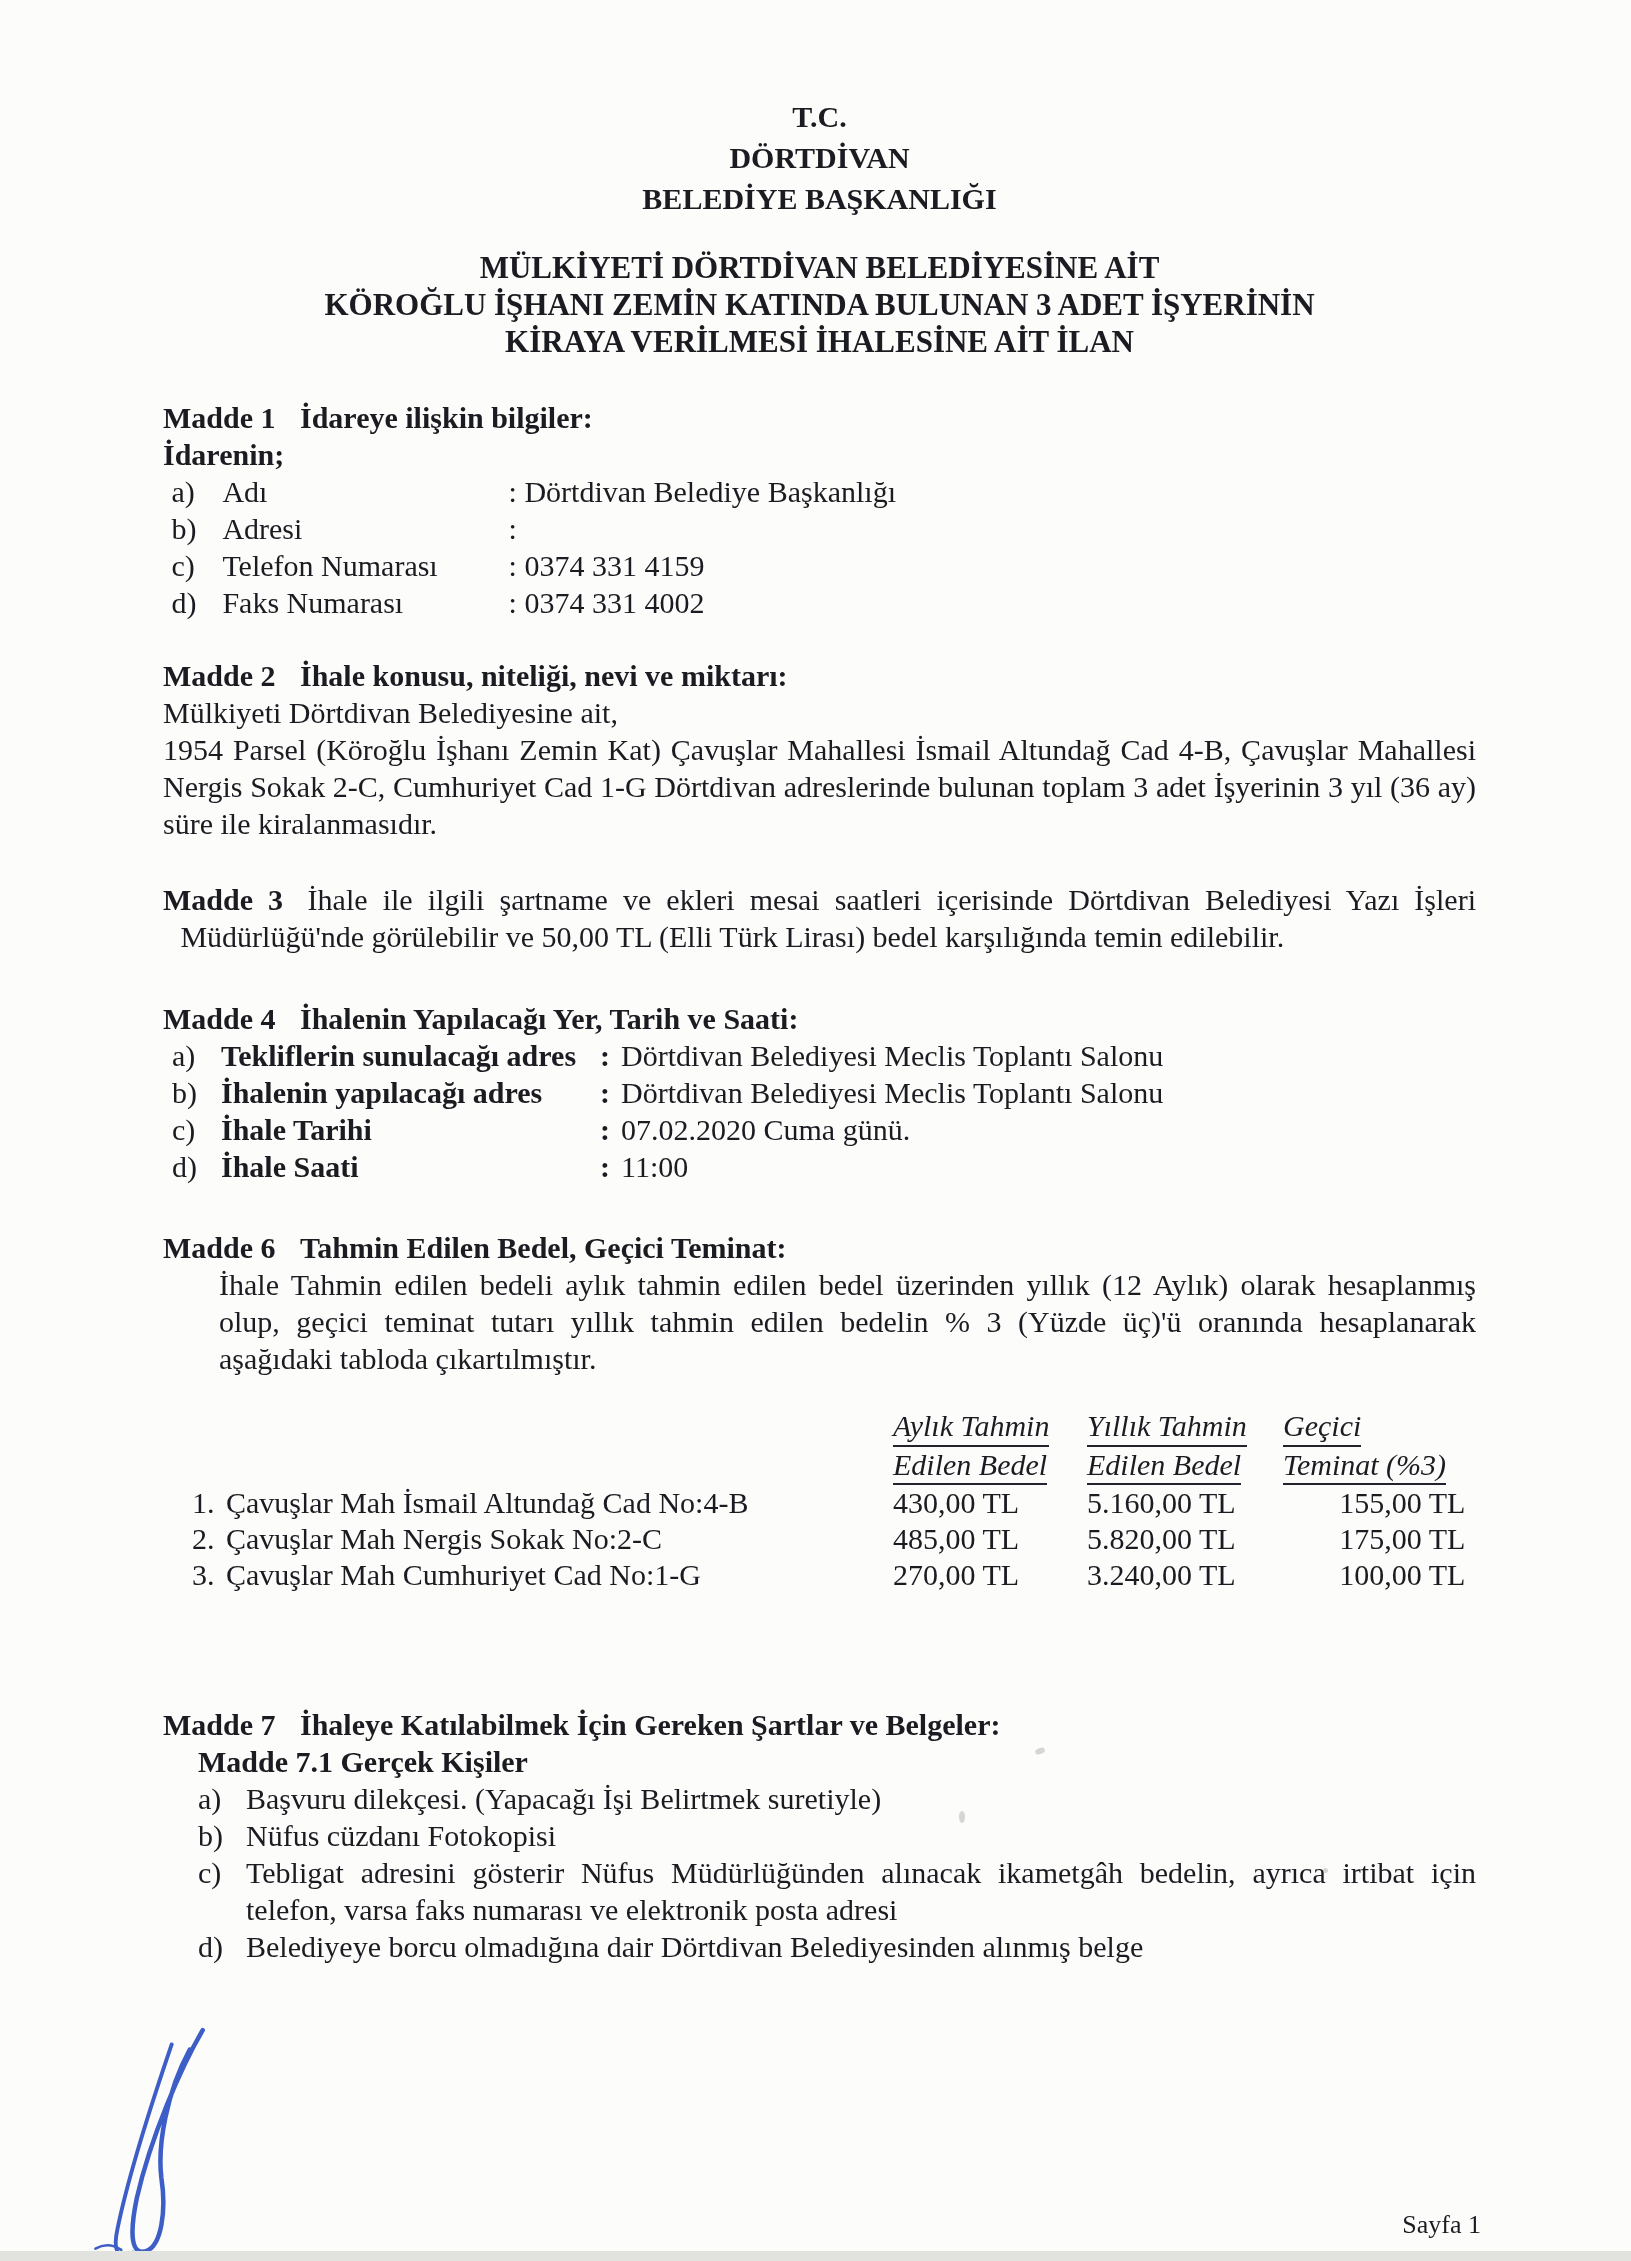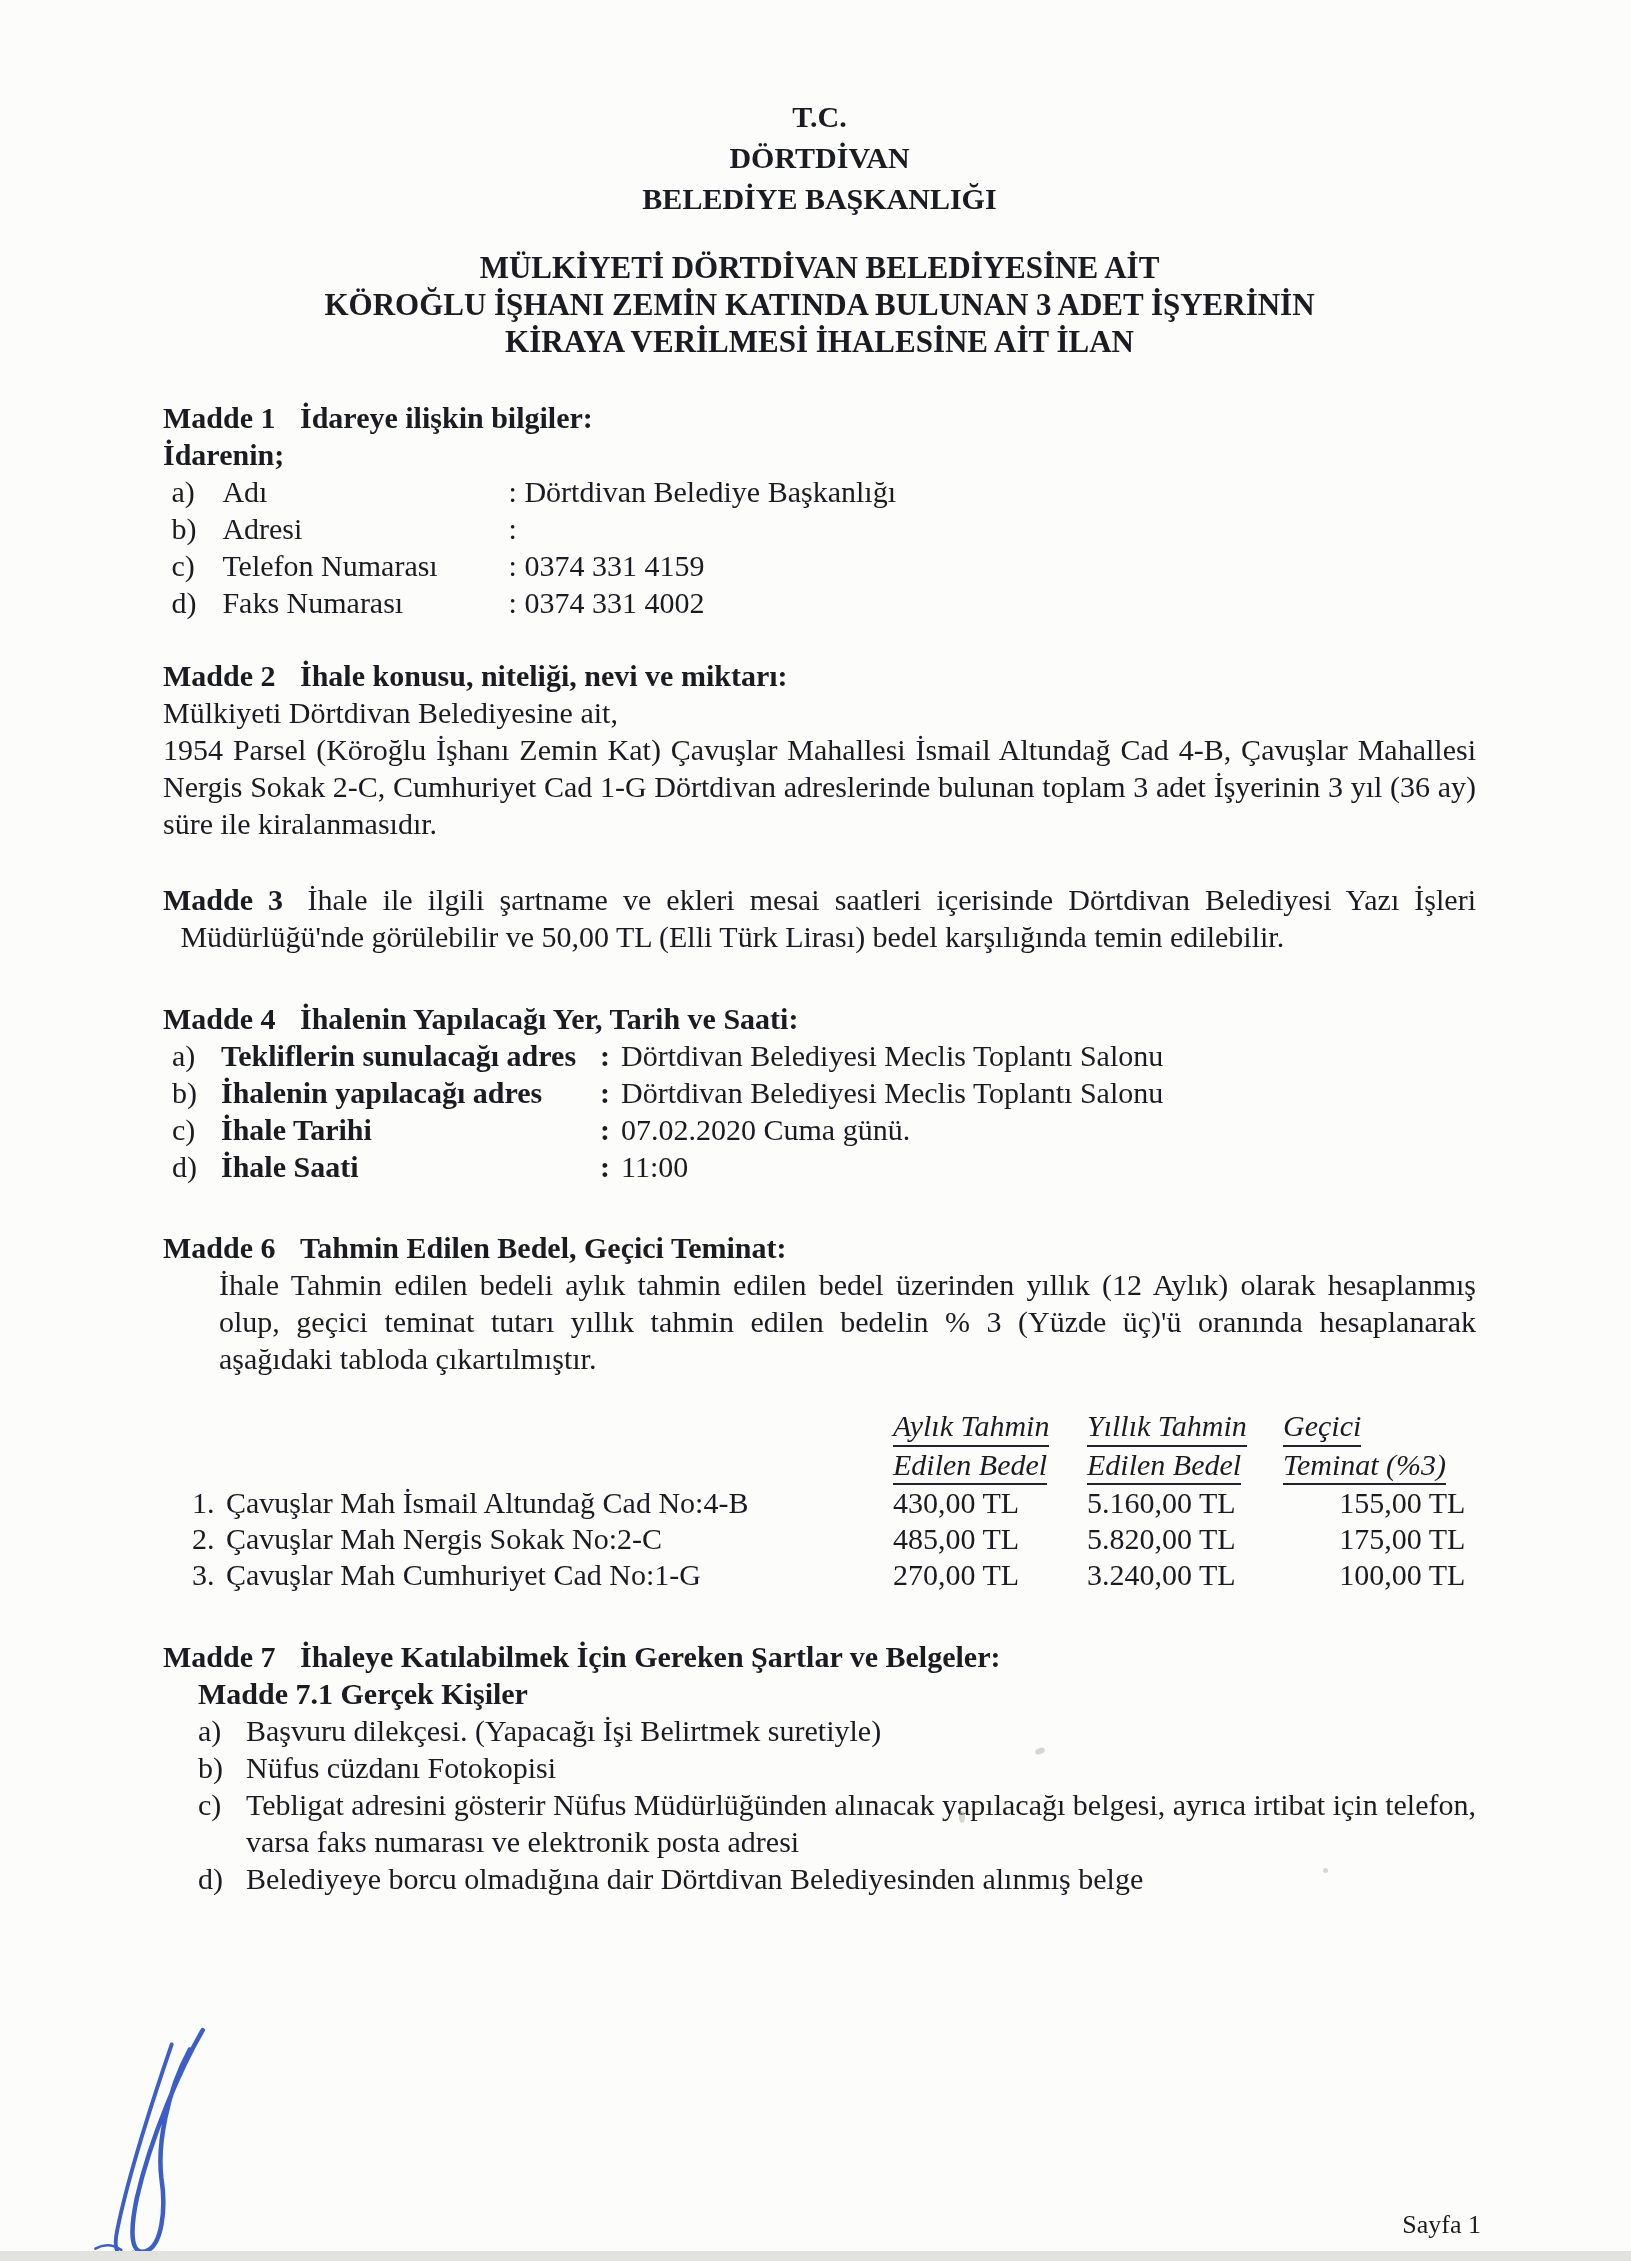--- a/index.html
+++ b/index.html
@@ -30,21 +30,21 @@
   .mh { margin: 0; font-size: 30px; font-weight: bold; line-height: 37px; }
   .mh .htext { margin-left: 24.5px; }
 
   .sec-m1 { margin-top: 39px; }
   .sec-m2 { margin-top: 36px; }
   .sec-m3 { margin-top: 39px; }
   .sec-m4 { margin-top: 45px; }
   .sec-m5 { margin-top: 27px; }
   .sec-m6 { margin-top: 44px; }
   .sec-table { margin-top: 31px; }
-  .sec-m7 { margin-top: 45px; }
+  .sec-m7 { margin-top: 113px; }
 
   .para { margin: 0; text-align: justify; }
   .hang { padding-left: 17.4px; text-indent: -17.4px; }
   .mlabel { font-weight: bold; margin-right: 24.5px; }
 
   
   .kv1 { display: flex; }
   .kv1 .mk { flex: 0 0 51px; margin-left: 8.4px; }
   .kv1 .lb { flex: 0 0 286px; }
   .kv1 .cl { flex: 0 0 16px; }
@@ -232,21 +232,21 @@
       <div class="li">
         <span class="mk">a)</span>
         <span class="tx">Başvuru dilekçesi. (Yapacağı İşi Belirtmek suretiyle)</span>
       </div>
       <div class="li">
         <span class="mk">b)</span>
         <span class="tx">Nüfus cüzdanı Fotokopisi</span>
       </div>
       <div class="li">
         <span class="mk">c)</span>
-        <span class="tx">Tebligat adresini gösterir Nüfus Müdürlüğünden alınacak yapılacağı belgesi, ayrıca irtibat için telefon, varsa faks numarası ve elektronik posta adresi</span>
+        <span class="tx">Tebligat adresini gösterir Nüfus Müdürlüğünden alınacak ikametgâh bedelin, ayrıca irtibat için telefon, varsa faks numarası ve elektronik posta adresi</span>
       </div>
       <div class="li">
         <span class="mk">d)</span>
         <span class="tx">Belediyeye borcu olmadığına dair Dörtdivan Belediyesinden alınmış belge</span>
       </div>
     </div>
 
   </div>
 
   <div class="signature">

